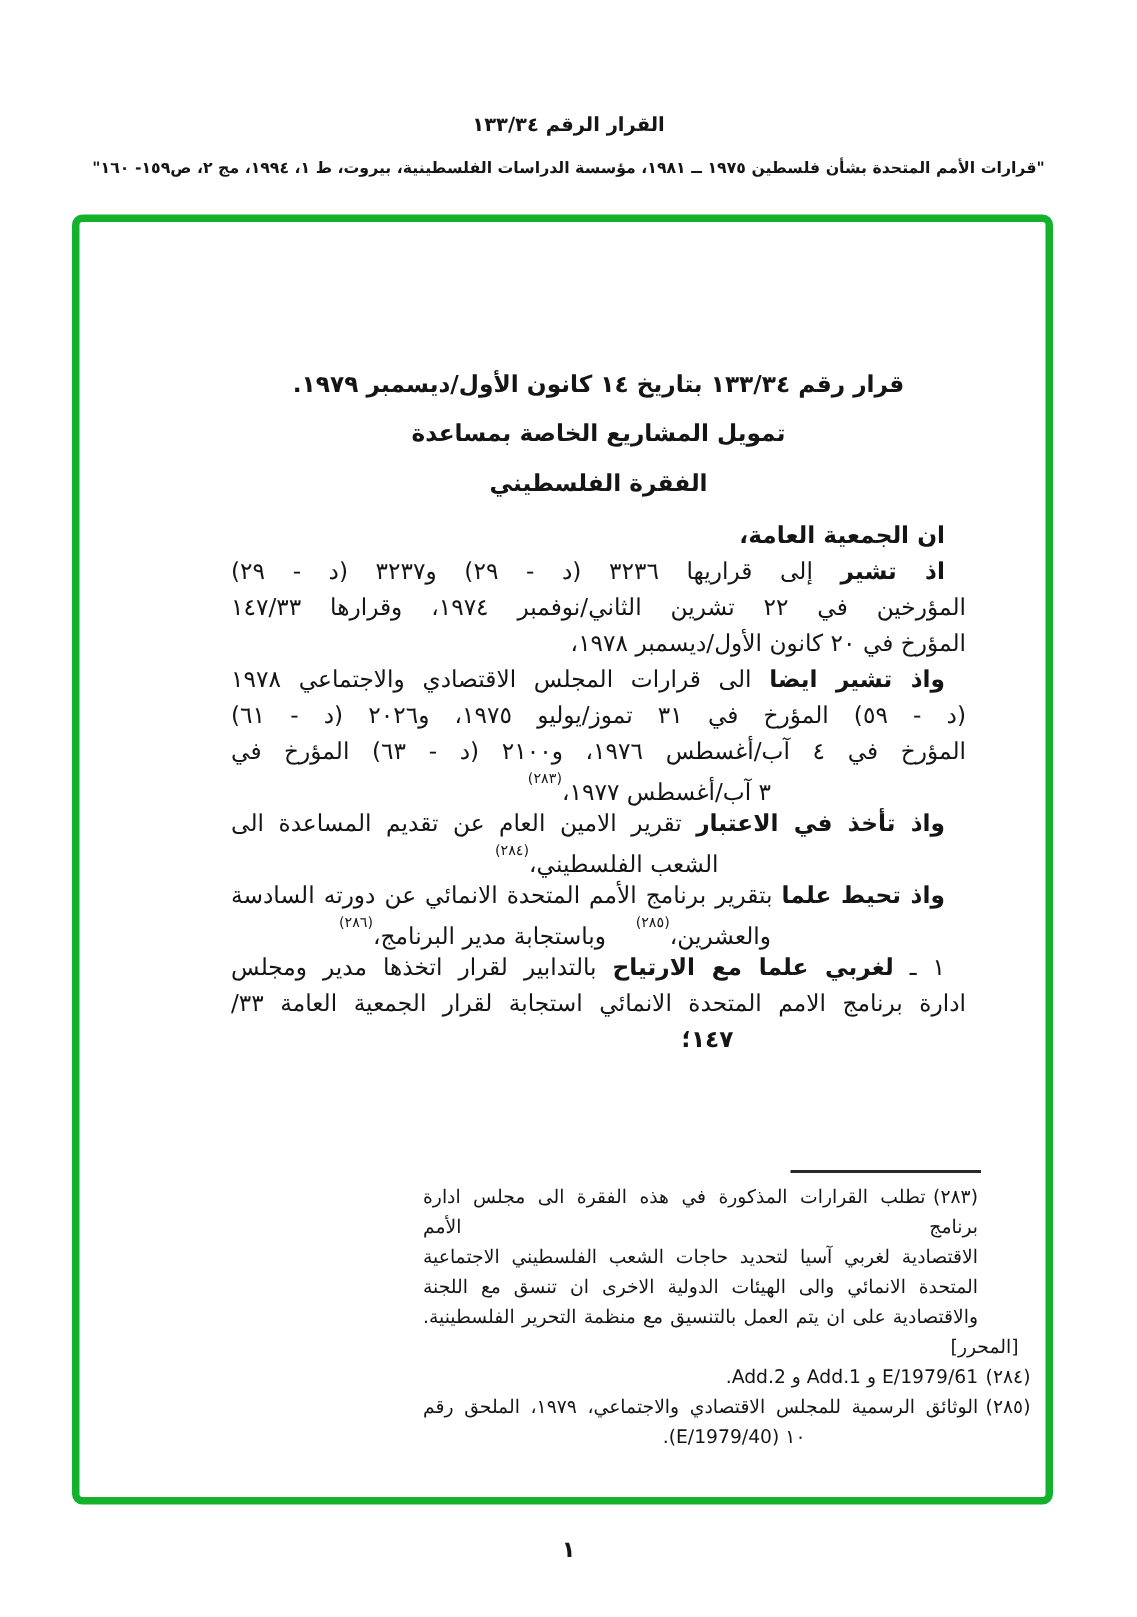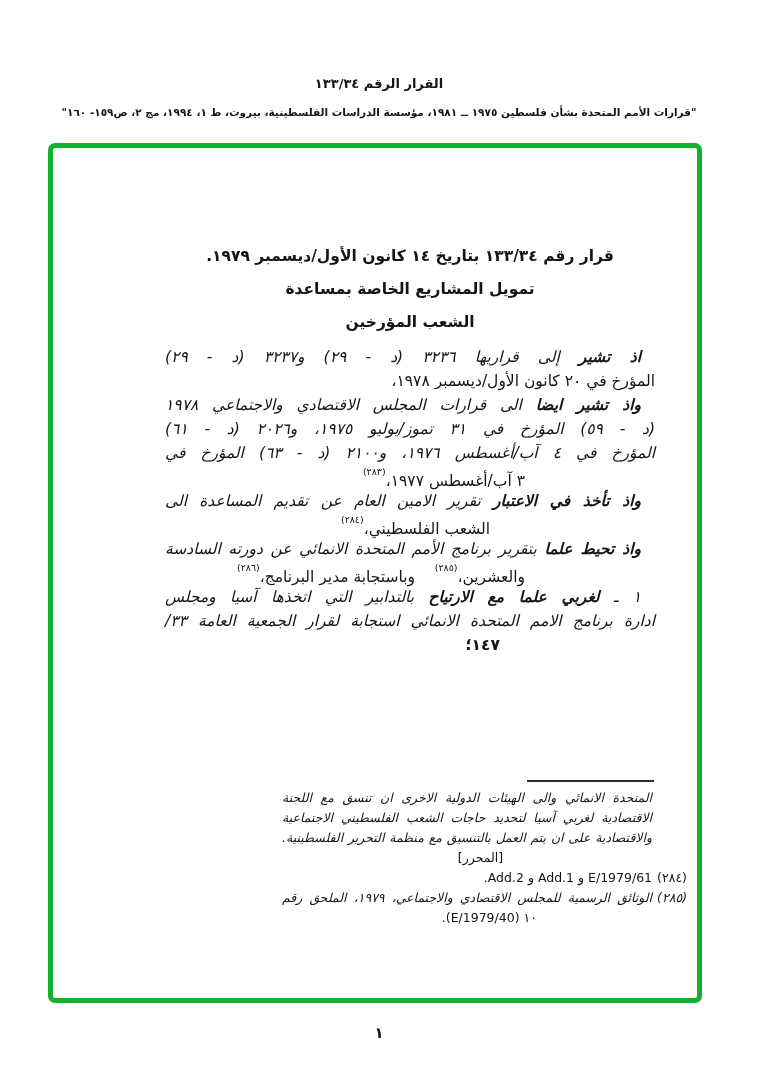--- a/index.html
+++ b/index.html
@@ -23,100 +23,103 @@
     letter-spacing:0;
   }
   .frame{
     position:absolute;left:48px;top:143px;
     width:644px;height:850px;
     border:5px solid #14b22c;
     border-radius:7px;
     background:#ffffff;
   }
   .colmn{
-    position:absolute;top:92px;right:42px;width:490px;
+    position:absolute;top:92px;right:53px;width:490px;
     direction:rtl;
     font-size:15.5px;
   }
   .hl{height:33px;line-height:33px;text-align:center;font-weight:bold;white-space:nowrap;}
   .hgap{height:6px;}
   .bl{height:24px;line-height:24px;}
   .b{font-weight:bold;}
-  .j{text-align:justify;text-align-last:justify;font-style:italic;}
+  .j{text-align:justify;text-align-last:justify;}
   .r{text-align:right;}
   .ind{padding-right:14px;}
   .pr130{padding-right:130px;}
   .pr155{padding-right:155px;font-weight:bold;}
   .pr165{padding-right:165px;}
   sup.fn{font-size:9.5px;position:relative;top:-5px;font-weight:normal;}
   .fnotes{
     position:absolute;top:632px;right:10px;width:405px;
     direction:rtl;font-size:12.5px;
   }
   .fsep{border-top:2px solid #2a2a2a;width:127px;margin-right:33px;margin-bottom:6px;}
   .fl{line-height:20px;}
   .fm{margin-left:5px;}
   .fpr35{padding-right:35px;}
-  .fpr8{padding-right:8px;text-align:center;}
+  .fpr8{padding-right:8px;text-align:right;}
   .fpr150{padding-right:150px;}
   .pageno{
     position:absolute;top:1024px;left:0;width:758px;
     text-align:center;font-size:15px;font-weight:bold;
   }
 </style>
 </head>
 <body>
 
 <div class="hdr-title">القرار الرقم ١٣٣/٣٤</div>
 <div class="hdr-citation">"قرارات الأمم المتحدة بشأن فلسطين ١٩٧٥ ــ ١٩٨١، مؤسسة الدراسات الفلسطينية، بيروت، ط ١، ١٩٩٤، مج ٢، ص١٥٩- ١٦٠"</div>
 
 <div class="frame">
   <div class="colmn">
 
     <div class="hl">قرار رقم ١٣٣/٣٤ بتاريخ ١٤ كانون الأول/ديسمبر ١٩٧٩.</div>
     <div class="hl">تمويل المشاريع الخاصة بمساعدة</div>
-    <div class="hl">الشعب المؤرخين</div>
+    <div class="hl">الفقرة الفلسطيني</div>
     <div class="hgap"></div>
 
+    <div class="bl r ind"><span class="b">ان الجمعية العامة،</span></div>
 
     <div class="bl j ind"><span class="b">اذ تشير</span><span> إلى قراريها ٣٢٣٦ (د - ٢٩) و٣٢٣٧ (د - ٢٩)</span></div>
 
+    <div class="bl j"><span>المؤرخين في ٢٢ تشرين الثاني/نوفمبر ١٩٧٤، وقرارها ١٤٧/٣٣</span></div>
 
     <div class="bl r"><span>المؤرخ في ٢٠ كانون الأول/ديسمبر ١٩٧٨،</span></div>
 
     <div class="bl j ind"><span class="b">واذ تشير ايضا</span><span> الى قرارات المجلس الاقتصادي والاجتماعي ١٩٧٨</span></div>
 
     <div class="bl j"><span>(د - ٥٩) المؤرخ في ٣١ تموز/يوليو ١٩٧٥، و٢٠٢٦ (د - ٦١)</span></div>
 
     <div class="bl j"><span>المؤرخ في ٤ آب/أغسطس ١٩٧٦، و٢١٠٠ (د - ٦٣) المؤرخ في</span></div>
 
     <div class="bl r pr130"><span>٣ آب/أغسطس ١٩٧٧،</span><sup class="fn">(٢٨٣)</sup></div>
 
     <div class="bl j ind"><span class="b">واذ تأخذ في الاعتبار</span><span> تقرير الامين العام عن تقديم المساعدة الى</span></div>
 
     <div class="bl r pr165"><span>الشعب الفلسطيني،</span><sup class="fn">(٢٨٤)</sup></div>
 
     <div class="bl j ind"><span class="b">واذ تحيط علما</span><span> بتقرير برنامج الأمم المتحدة الانمائي عن دورته السادسة</span></div>
 
     <div class="bl r pr130"><span>والعشرين،</span><sup class="fn">(٢٨٥)</sup><span>&nbsp;&nbsp;&nbsp; وباستجابة مدير البرنامج،</span><sup class="fn">(٢٨٦)</sup></div>
 
-    <div class="bl j ind"><span>١ ـ </span><span class="b">لغربي علما مع الارتياح</span><span> بالتدابير التي اتخذها آسيا ومجلس</span></div>
+    <div class="bl j ind"><span>١ ـ </span><span class="b">لغربي علما مع الارتياح</span><span> بالتدابير لقرار اتخذها مدير ومجلس</span></div>
 
     <div class="bl j"><span>ادارة برنامج الامم المتحدة الانمائي استجابة لقرار الجمعية العامة ٣٣/</span></div>
 
     <div class="bl r pr155"><span>١٤٧؛</span></div>
 
 
   </div>
 
   <div class="fnotes">
     <div class="fsep"></div>
 
+    <div class="fl j fpr35"><span class="fm">(٢٨٣)</span><span>تطلب القرارات المذكورة في هذه الفقرة الى مجلس ادارة برنامج الأمم</span></div>
+    <div class="fl j fpr35"><span>الاقتصادية لغربي آسيا لتحديد حاجات الشعب الفلسطيني الاجتماعية</span></div>
     <div class="fl j fpr35"><span>المتحدة الانمائي والى الهيئات الدولية الاخرى ان تنسق مع اللجنة</span></div>
-    <div class="fl j fpr35"><span>الاقتصادية لغربي آسيا لتحديد حاجات الشعب الفلسطيني الاجتماعية</span></div>
     <div class="fl j fpr35"><span>والاقتصادية على ان يتم العمل بالتنسيق مع منظمة التحرير الفلسطينية.</span></div>
     <div class="fl fpr8"><span>[المحرر]</span></div>
 
     <div class="fl r"><span class="fm">(٢٨٤)</span><span>E/1979/61 و Add.1 و Add.2.</span></div>
 
     <div class="fl j"><span class="fm">(٢٨٥)</span><span>الوثائق الرسمية للمجلس الاقتصادي والاجتماعي، ١٩٧٩، الملحق رقم</span></div>
     <div class="fl r fpr150"><span>١٠ (E/1979/40).</span></div>
 
   </div>
 </div>

